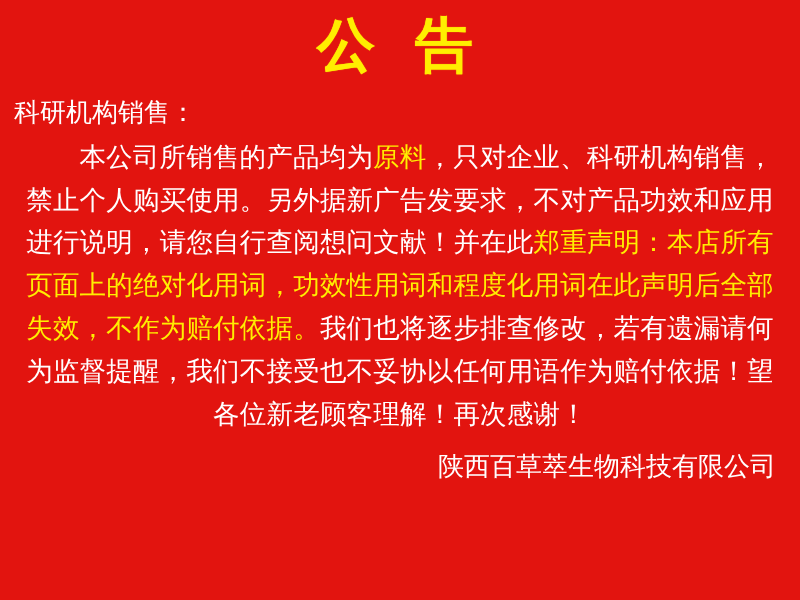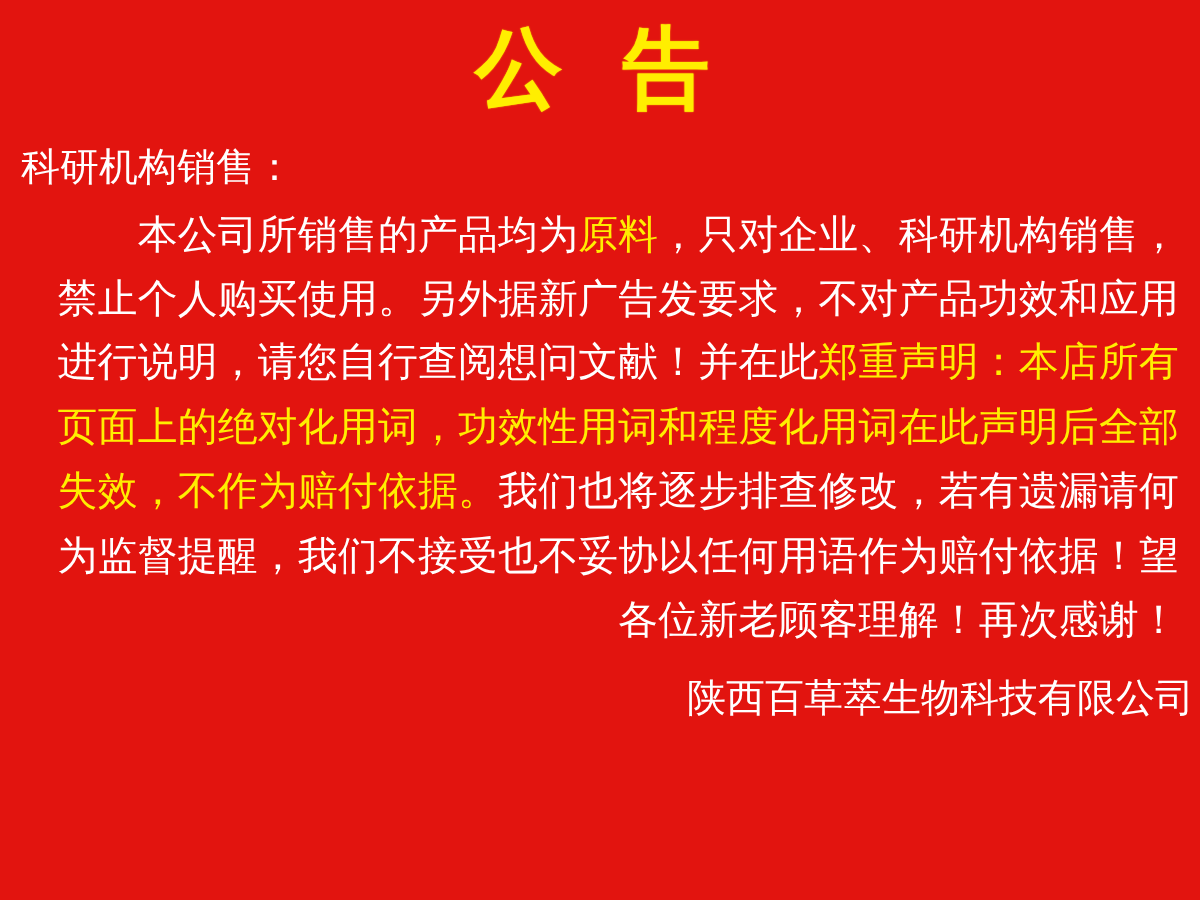--- a/index.html
+++ b/index.html
@@ -34,35 +34,35 @@
     color: #ffffff;
     font-size: 26px;
     padding: 18px 0 0 14px;
     line-height: 1.3;
   }
   .bodytext {
     color: #ffffff;
     font-size: 26.5px;
     line-height: 1.62;
     padding: 6px 14px 0 14px;
-    text-align: right;
+    text-align: center;
     letter-spacing: 0.2px;
   }
   .indent {
     display: inline-block;
     width: 2em;
   }
   .hl {
     color: #ffee00;
   }
   .signature {
     color: #ffffff;
     font-size: 26px;
     text-align: right;
-    padding: 14px 4px 0 0;
+    padding: 14px 24px 0 0;
     line-height: 1.3;
   }
 </style>
 </head>
 <body>
 
 <div class="notice">
 
   <div class="title">公 告</div>
 

